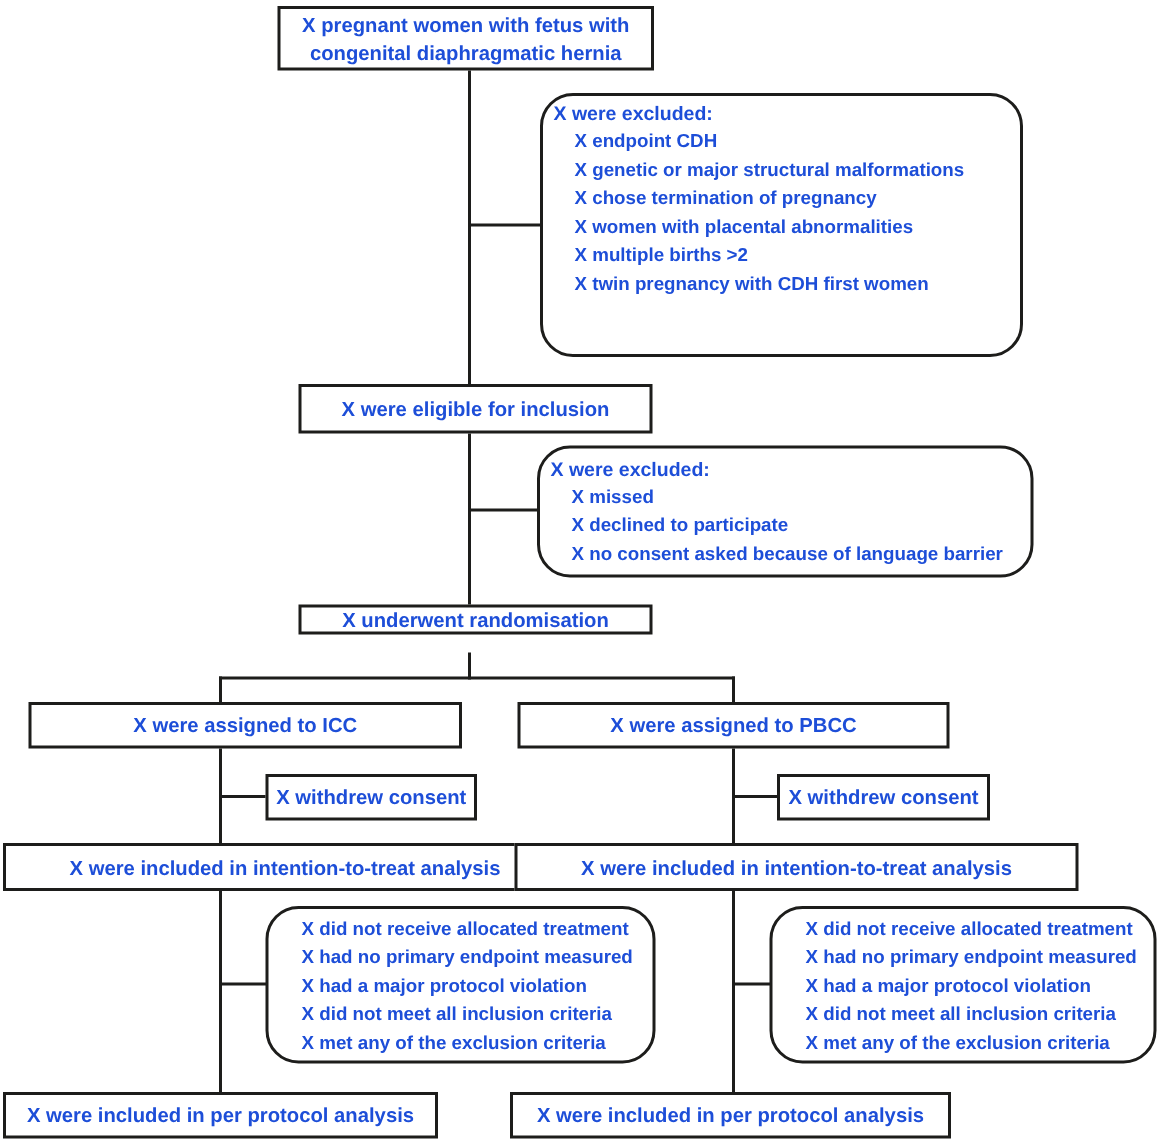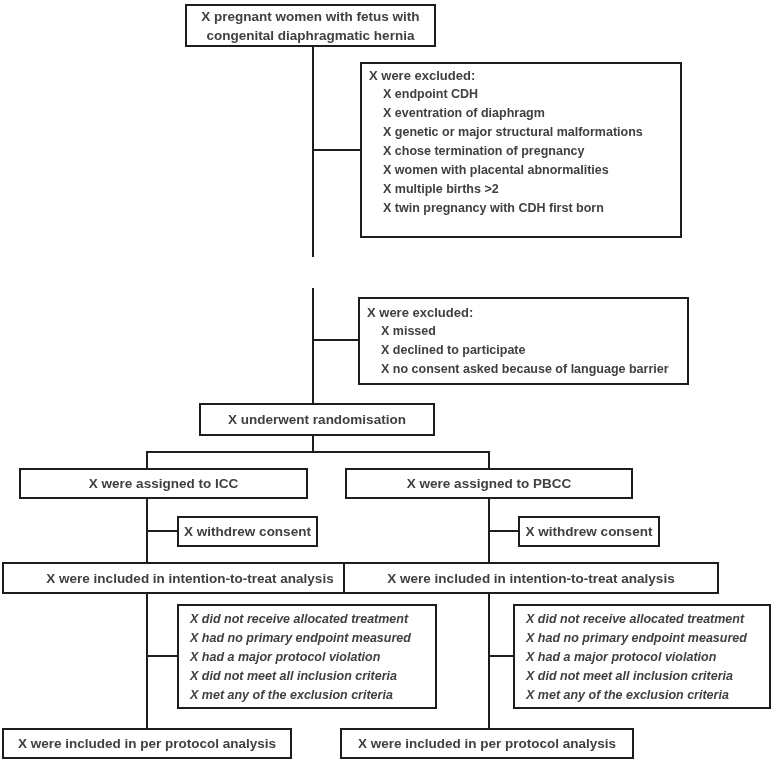--- a/index.html
+++ b/index.html
@@ -7,21 +7,21 @@
     padding: 0;
     background: #ffffff;
   }
   #canvas {
     position: relative;
     width: 778px;
     height: 761px;
     background: #ffffff;
     font-family: "Liberation Sans", sans-serif;
     font-weight: 700;
-    color: #404040;
+    color: #1d4ed8;
     overflow: hidden;
   }
   .box {
     position: absolute;
     box-sizing: border-box;
     border: 2px solid #1d1d1b;
     background: #ffffff;
   }
   .box.center {
     display: flex;
@@ -30,34 +30,34 @@
     text-align: center;
     font-size: 13.5px;
     line-height: 19px;
     padding: 0 4px;
   }
   .box.list {
     font-size: 12.5px;
     line-height: 19px;
     padding: 2px 4px 0 0;
     white-space: nowrap;
+    border-radius: 22px;
   }
   .box.list .hdr {
     padding-left: 7px;
     font-size: 13px;
   }
   .box.list .item {
     padding-left: 21px;
   }
   .box.list.noheader {
     padding-top: 4px;
   }
   .box.list.noheader .item {
-    padding-left: 11px;
-    font-style: italic;
+    padding-left: 22px;
   }
   .line-v, .line-h {
     position: absolute;
     background: #1d1d1b;
   }
   .line-v { width: 2px; }
   .line-h { height: 2px; }
 </style>
 </head>
 <body>
@@ -81,37 +81,39 @@
   <div class="line-v" style="left:488px; top:593px; height:136px;"></div>
   <div class="line-h" style="left:489px; top:655px; width:25px;"></div>
 
   <div class="box center" style="left:185px; top:4px; width:251px; height:43px;">
     <span>X pregnant women with fetus with congenital diaphragmatic hernia</span>
   </div>
 
   <div class="box list" style="left:360px; top:62px; width:322px; height:176px;">
     <div class="hdr">X were excluded:</div>
     <div class="item">X endpoint CDH</div>
-    <div class="item">X eventration of diaphragm</div>
     <div class="item">X genetic or major structural malformations</div>
     <div class="item">X chose termination of pregnancy</div>
     <div class="item">X women with placental abnormalities</div>
     <div class="item">X multiple births &gt;2</div>
-    <div class="item">X twin pregnancy with CDH first born</div>
+    <div class="item">X twin pregnancy with CDH first women</div>
   </div>
 
+  <div class="box center" style="left:199px; top:256px; width:236px; height:33px;">
+    <span>X were eligible for inclusion</span>
+  </div>
 
   <div class="box list" style="left:358px; top:297px; width:331px; height:88px; padding-top:4px;">
     <div class="hdr">X were excluded:</div>
     <div class="item">X missed</div>
     <div class="item">X declined to participate</div>
     <div class="item">X no consent asked because of language barrier</div>
   </div>
 
-  <div class="box center" style="left:199px; top:403px; width:236px; height:33px;">
+  <div class="box center" style="left:199px; top:403px; width:236px; height:20px;">
     <span>X underwent randomisation</span>
   </div>
 
   <div class="box center" style="left:3px; top:468px; width:289px; height:31px;margin-left:16px;">
     <span>X were assigned to ICC</span>
   </div>
 
   <div class="box center" style="left:345px; top:468px; width:288px; height:31px;">
     <span>X were assigned to PBCC</span>
   </div>

